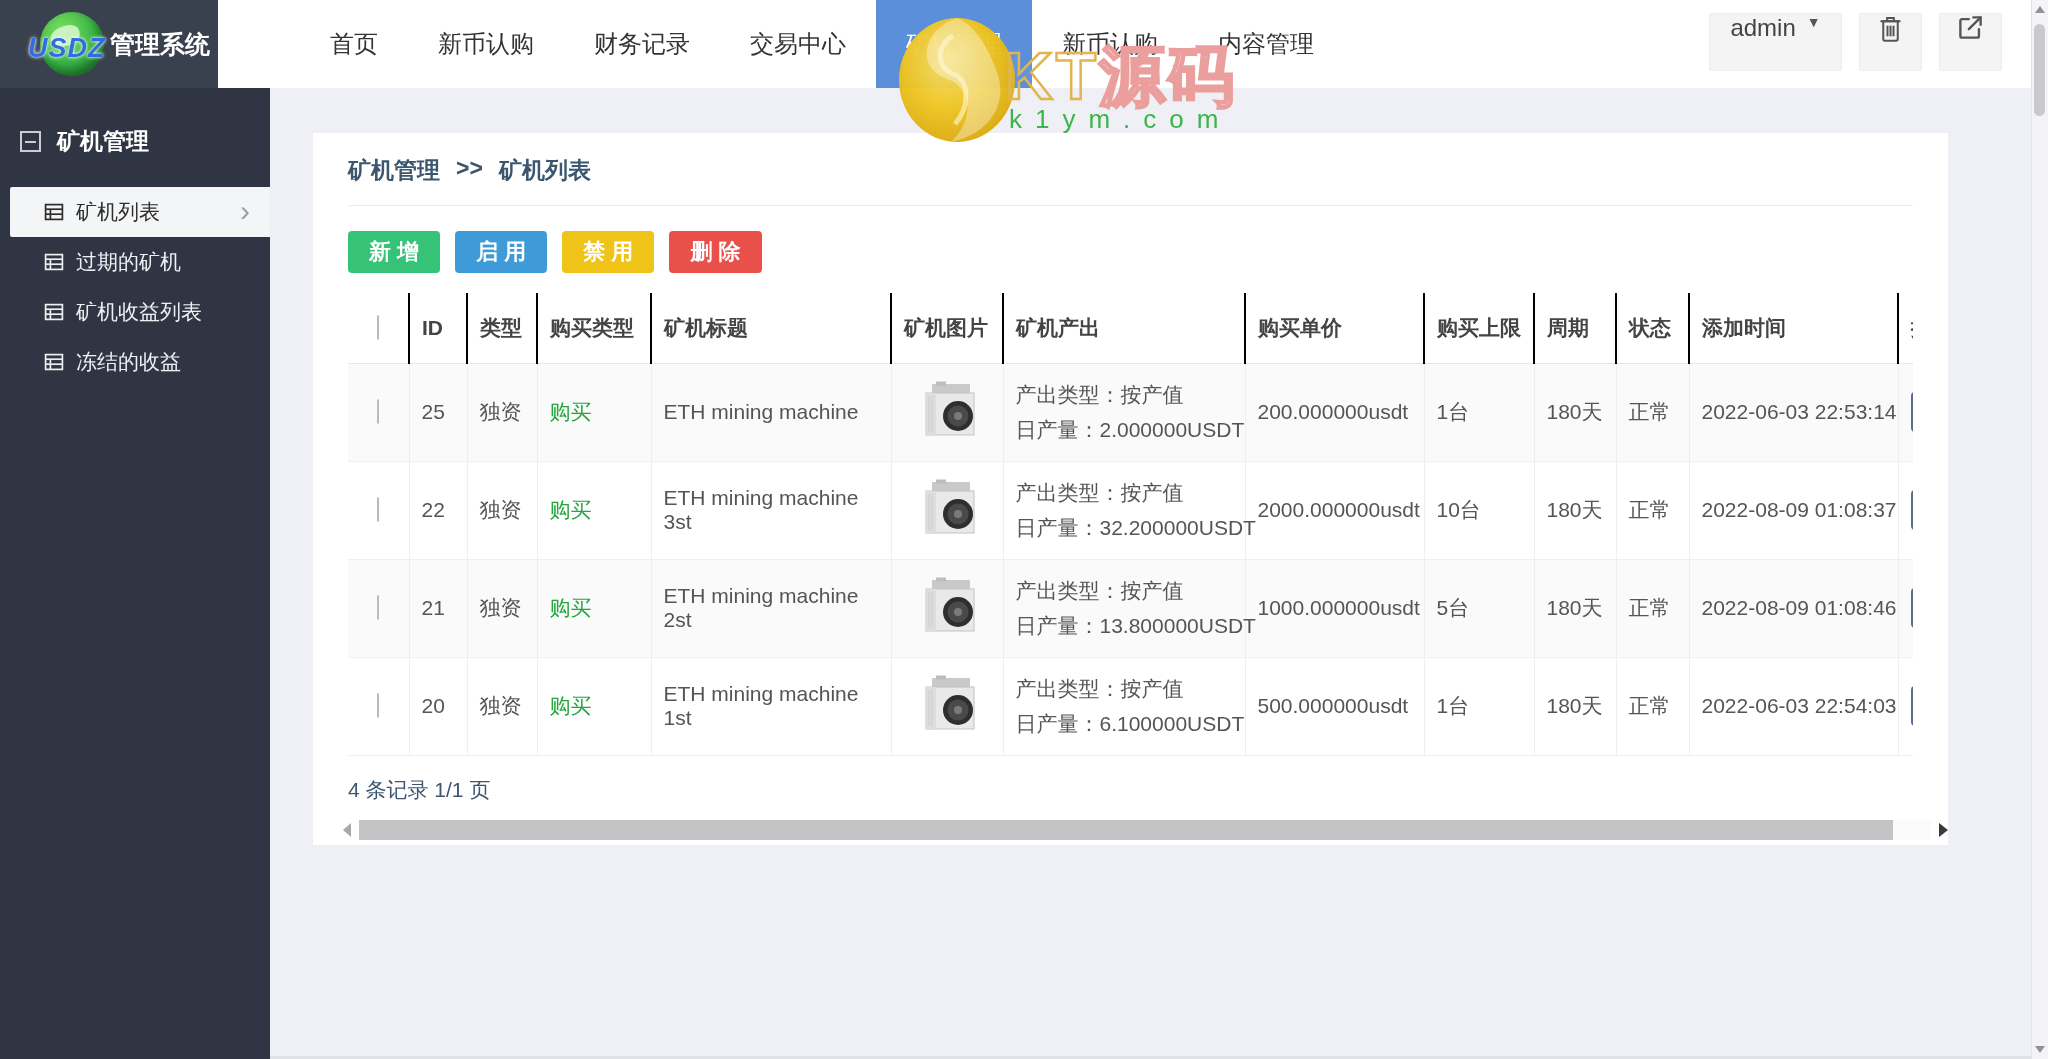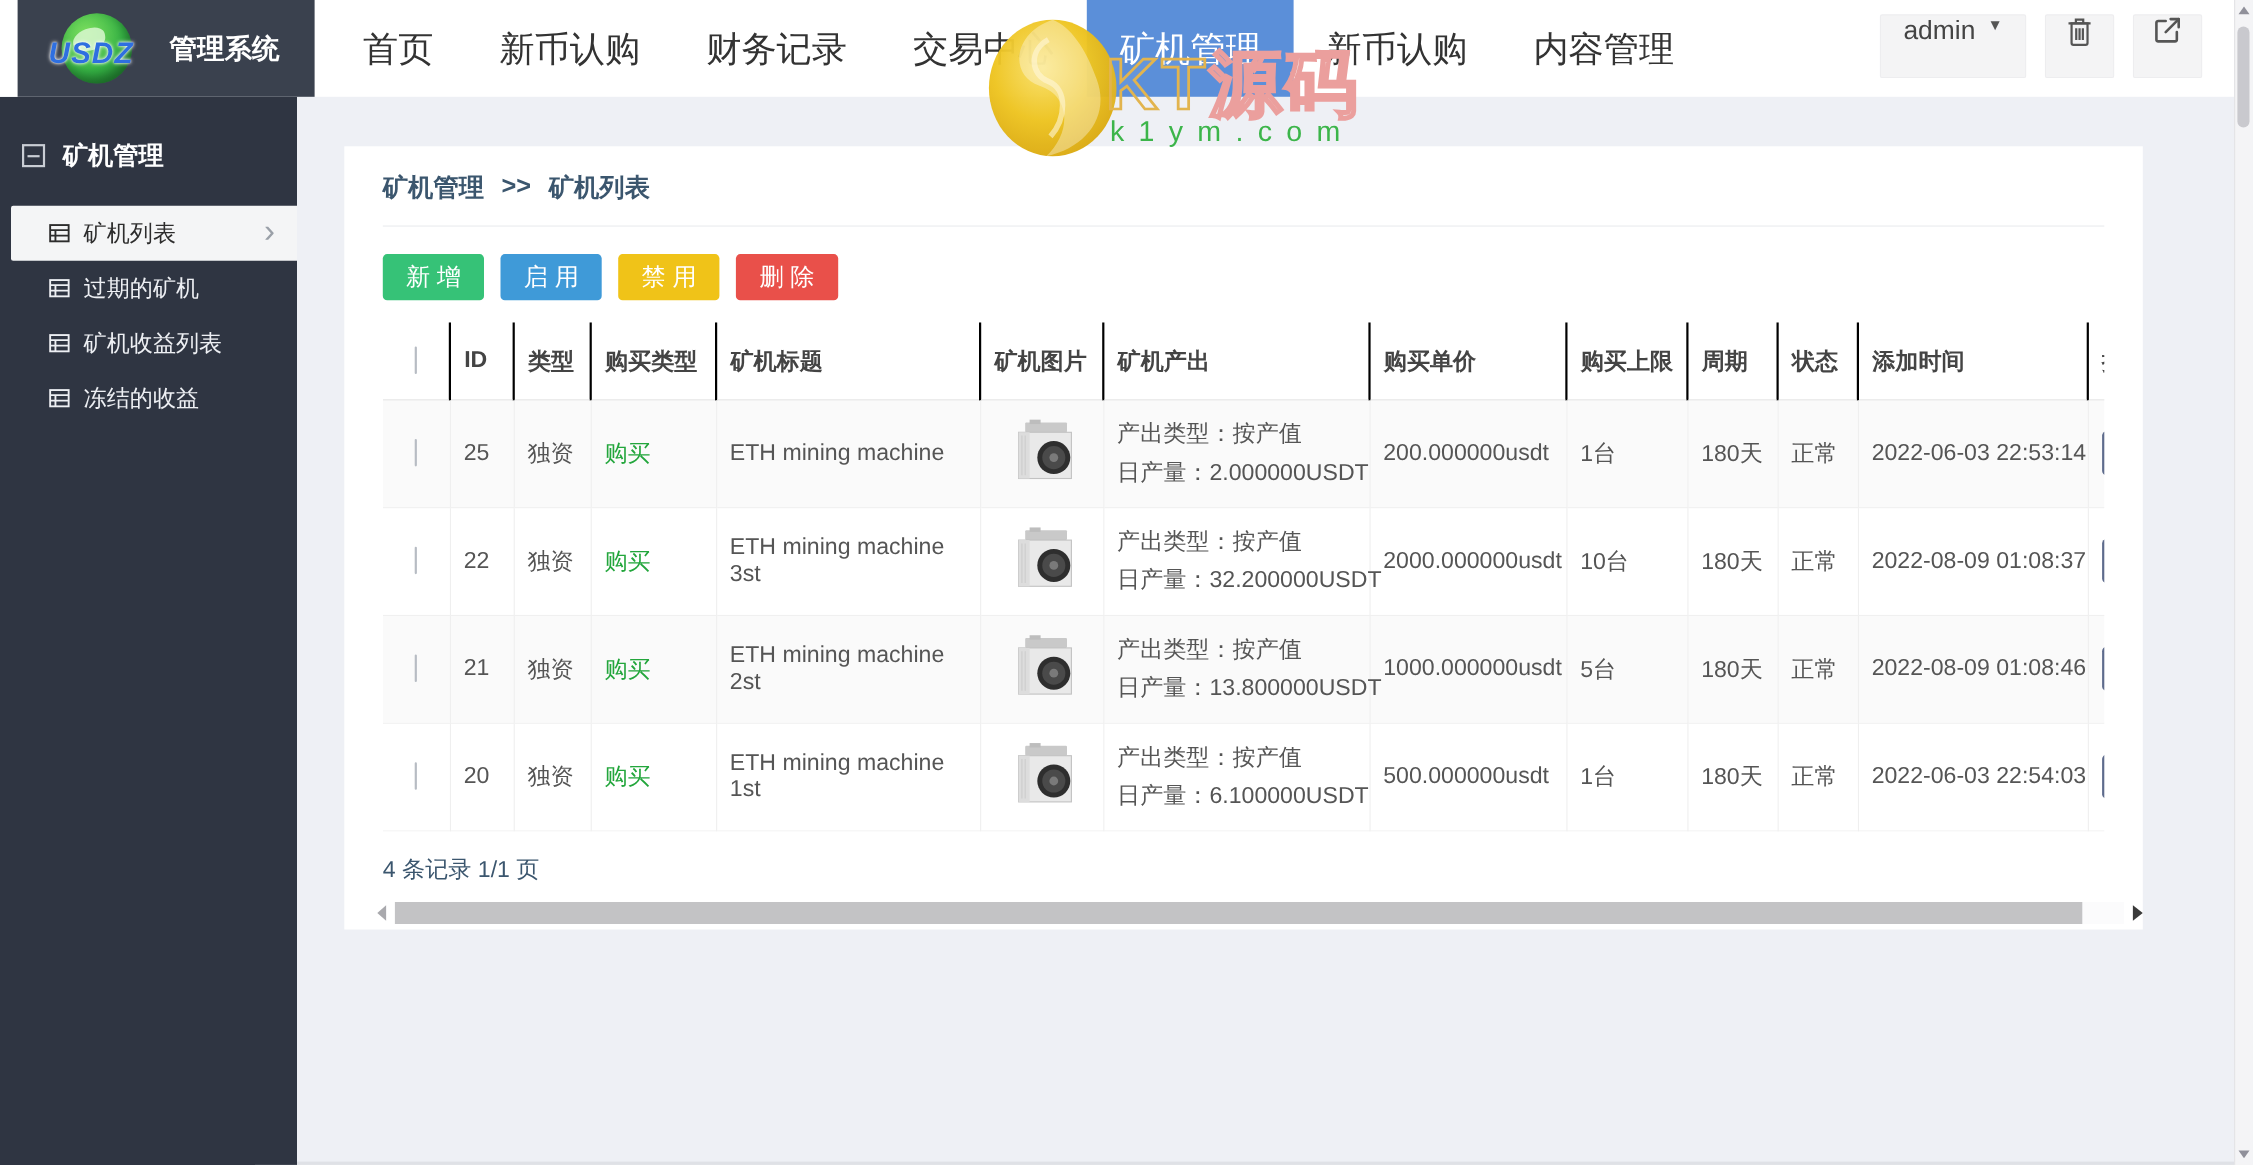--- a/index.html
+++ b/index.html
@@ -6,33 +6,33 @@
   html,body { width:2048px; height:1059px; overflow:hidden; }
   body {
     position:relative;
     background:#eef0f5;
     font-family:"Liberation Sans","DejaVu Sans",sans-serif;
     color:#333;
   }
 
   
   .navbar { position:absolute; top:0; left:0; width:2031px; height:88px; background:#fff; z-index:10; }
-  .brand { position:absolute; left:16px; top:0; width:270px; height:88px; background:#3a414e; display:flex; align-items:center;gap:28px; }
+  .brand { position:absolute; left:0; top:0; width:218px; height:88px; background:#3a414e; display:flex; align-items:center; }
   .brand-logo { position:relative; margin-left:30px; width:78px; height:70px; flex:0 0 auto; }
   .globe { position:absolute; left:10px; top:3px; width:64px; height:64px; border-radius:50%;
            background:radial-gradient(circle at 35% 30%, #7ee05f 0%, #35b244 55%, #1e8c33 100%);
            box-shadow:inset -4px -6px 10px rgba(0,0,0,.35); }
   .globe::after { content:""; position:absolute; left:10px; top:14px; width:30px; height:20px;
            background:#d9f7d0; border-radius:60% 40% 55% 45%; opacity:.85; transform:rotate(-12deg); }
   .usdz { position:absolute; left:-2px; top:24px; font-style:italic; font-weight:bold; font-size:27px;
           color:#2e6fe0; letter-spacing:1px; text-shadow:0 0 4px rgba(255,255,255,.9), 0 0 2px rgba(255,255,255,.9); }
   .brand-title { color:#fff; font-size:25px; font-weight:bold; margin-left:2px; }
 
   .nav-menu { position:absolute; left:300px; top:0; height:88px; display:flex; }
-  .nav-item { padding:0 30px; line-height:88px; font-size:32px; color:#333; cursor:pointer; white-space:nowrap; }
+  .nav-item { padding:0 30px; line-height:88px; font-size:24px; color:#333; cursor:pointer; white-space:nowrap; }
   .nav-item.active { background:#5b8fd9; color:#fff; }
 
   .nav-right { position:absolute; top:13px; right:29px; display:flex; gap:17px; height:58px; }
   .nav-btn { background:#f4f4f5; height:58px; display:flex; align-items:flex-start; justify-content:center;
              border:1px solid #ededef; border-radius:2px; color:#444; cursor:pointer; }
   .admin-btn { width:133px; font-size:24px; gap:11px; }
   .admin-caret { font-size:14px; color:#555; }
   .icon-btn { width:63px; }
 
   
@@ -58,21 +58,21 @@
   .chev { position:absolute; right:20px; top:50%; transform:translateY(-54%); color:#9aa0a8; font-size:30px; font-weight:normal; }
 
   
   .card { position:absolute; left:313px; top:133px; width:1635px; height:712px; background:#fff; z-index:4; overflow:hidden; }
   .card-pad { padding:0 35px; }
   .breadcrumb { padding-top:22px; font-size:23px; color:#3b566e; font-weight:bold; display:flex; gap:16px; }
   .bc-divider { margin-top:19px; border-bottom:1px solid #e9ebee; }
 
   .toolbar { margin-top:25px; display:flex; gap:15px; }
   .btn { height:42px; padding:0 21px; border:none; border-radius:4px; color:#fff; font-size:22px;
-         display:flex; align-items:center; cursor:pointer; font-family:inherit; white-space:nowrap; }
+         display:flex; align-items:center; cursor:pointer; font-family:inherit; white-space:nowrap;font-weight:bold; }
   .btn-add { background:#36c277; }
   .btn-enable { background:#3f9ad8; }
   .btn-disable { background:#f0c318; }
   .btn-delete { background:#e9504a; }
 
   .table-wrap { margin-top:20px; width:1565px; overflow:hidden; }
   table { border-collapse:collapse; table-layout:fixed; width:1680px; }
   th { height:70px; font-size:21px; color:#444; text-align:left; padding-left:12px; font-weight:bold;
        border-right:2px solid #000000; border-bottom:1px solid #e6e6e6; background:#fff; }
   td { height:98px; font-size:21px; color:#555; padding-left:12px;

